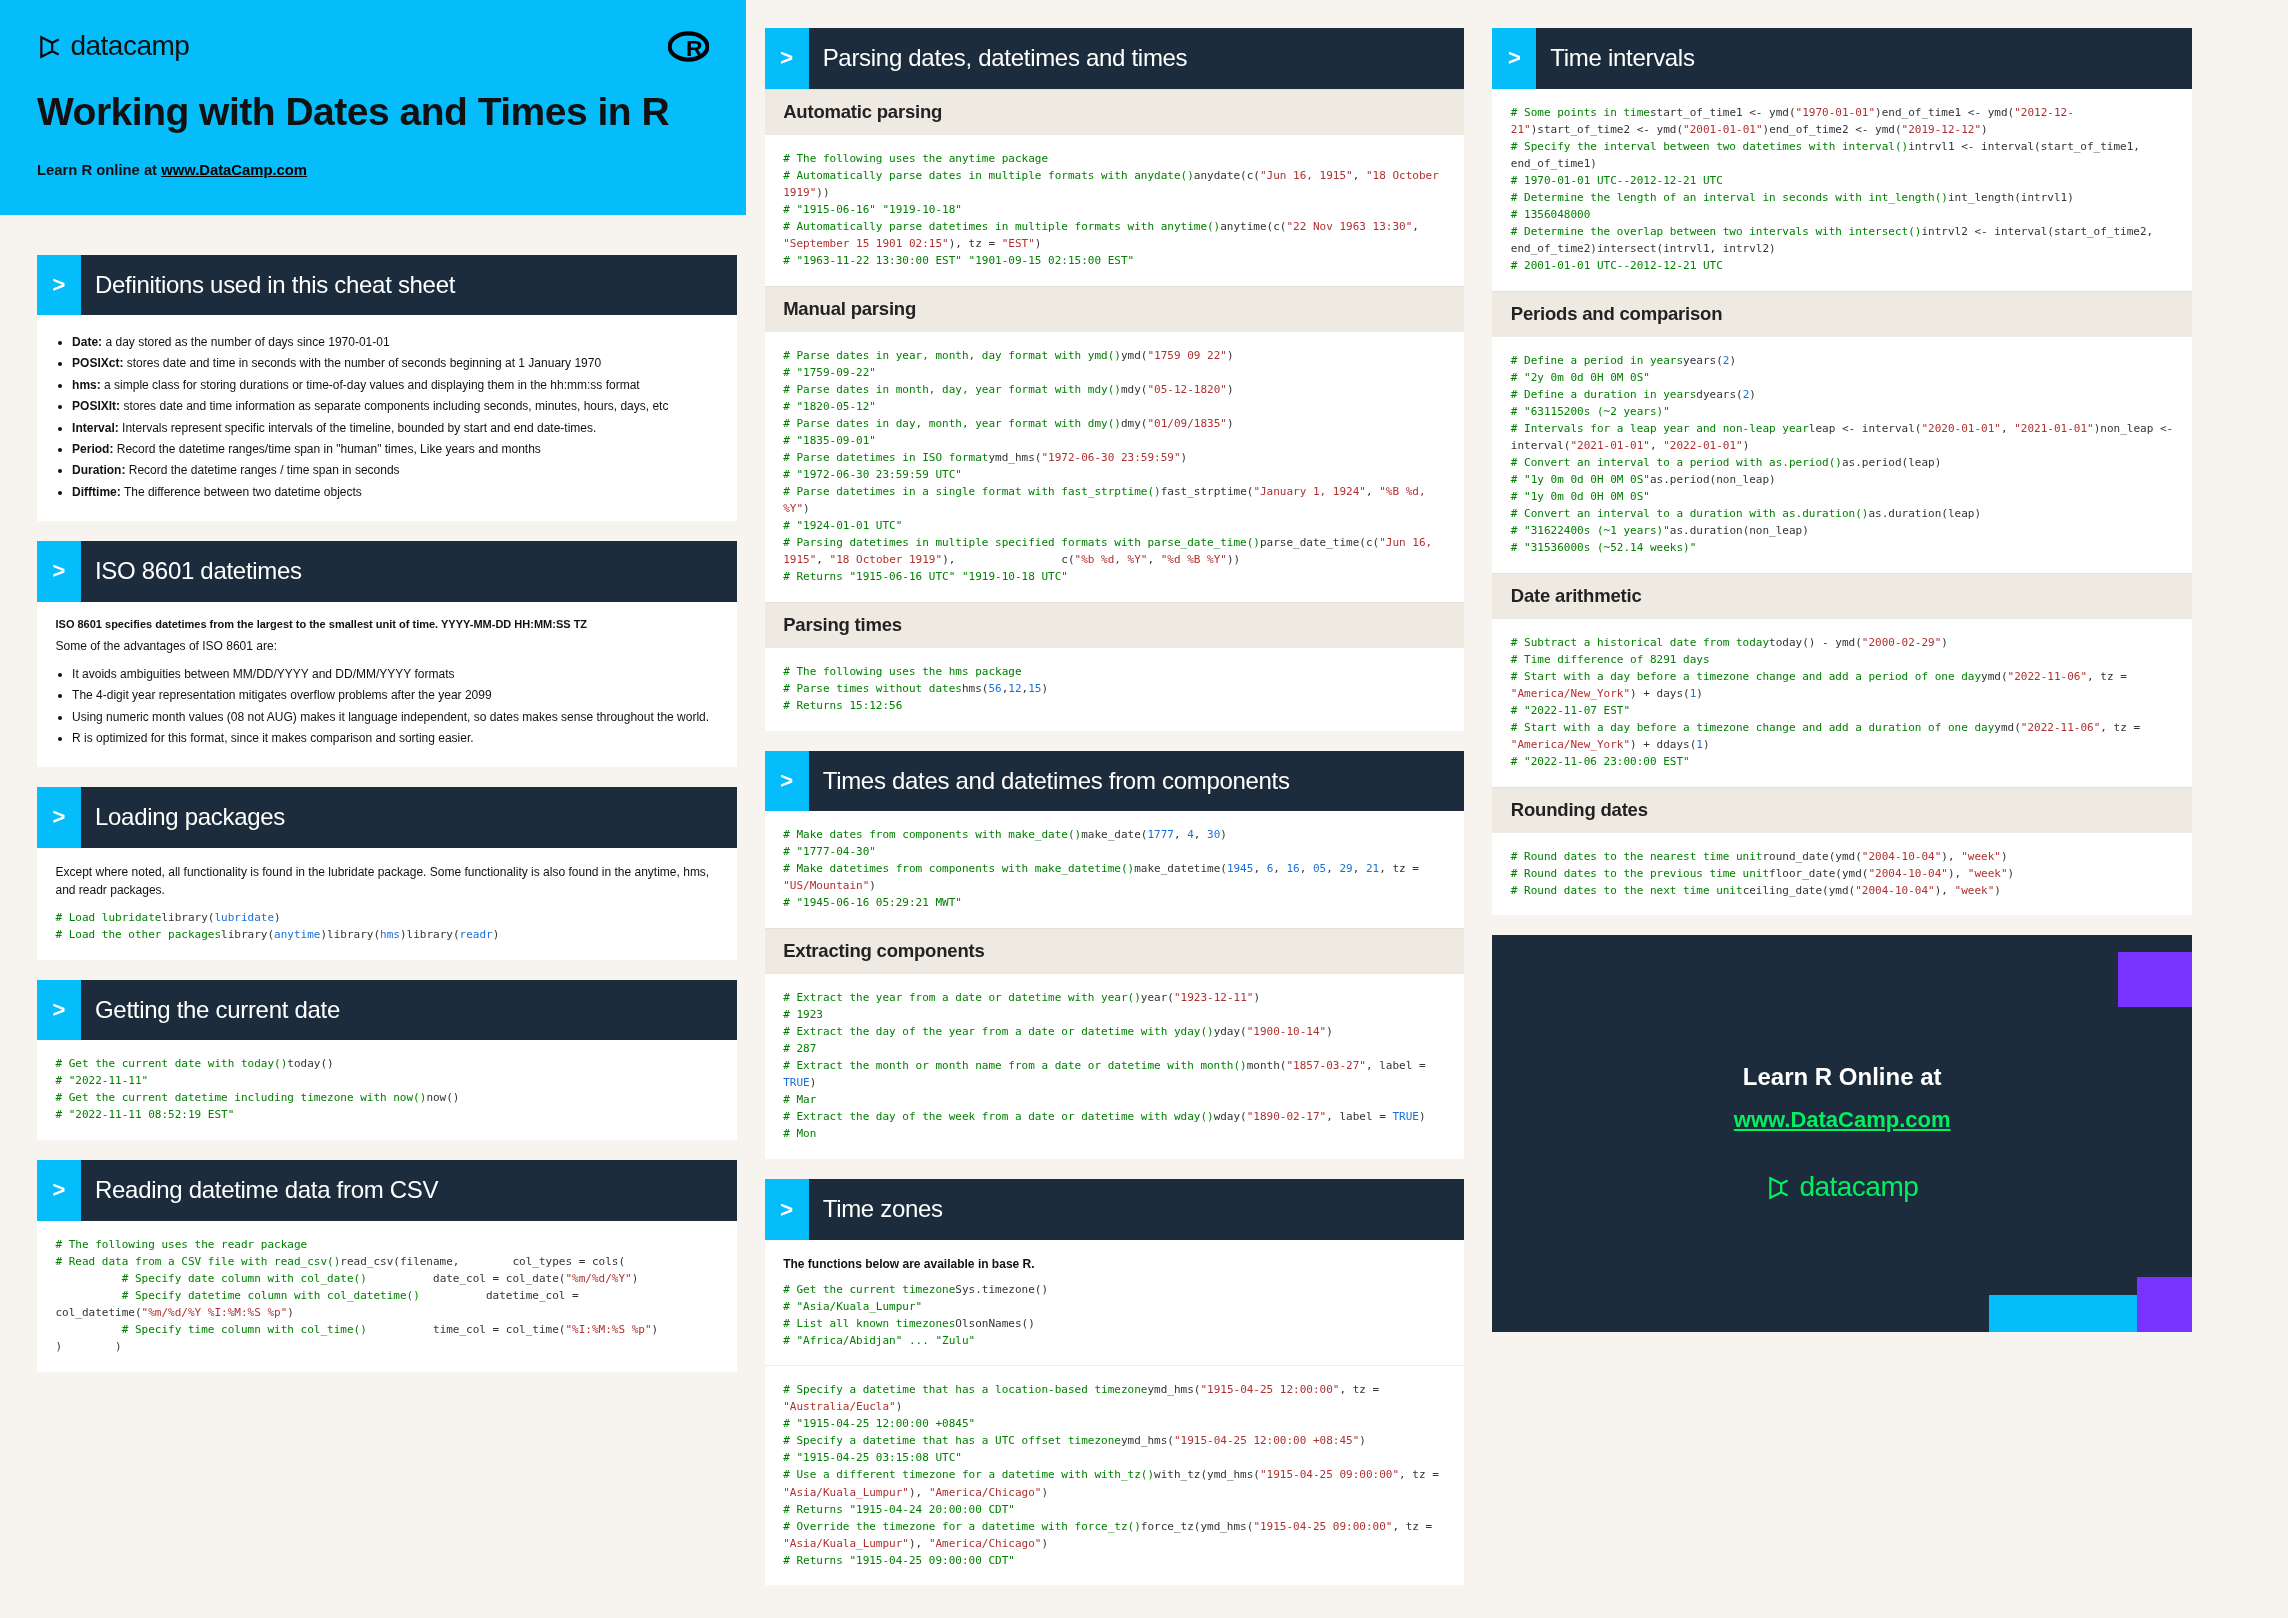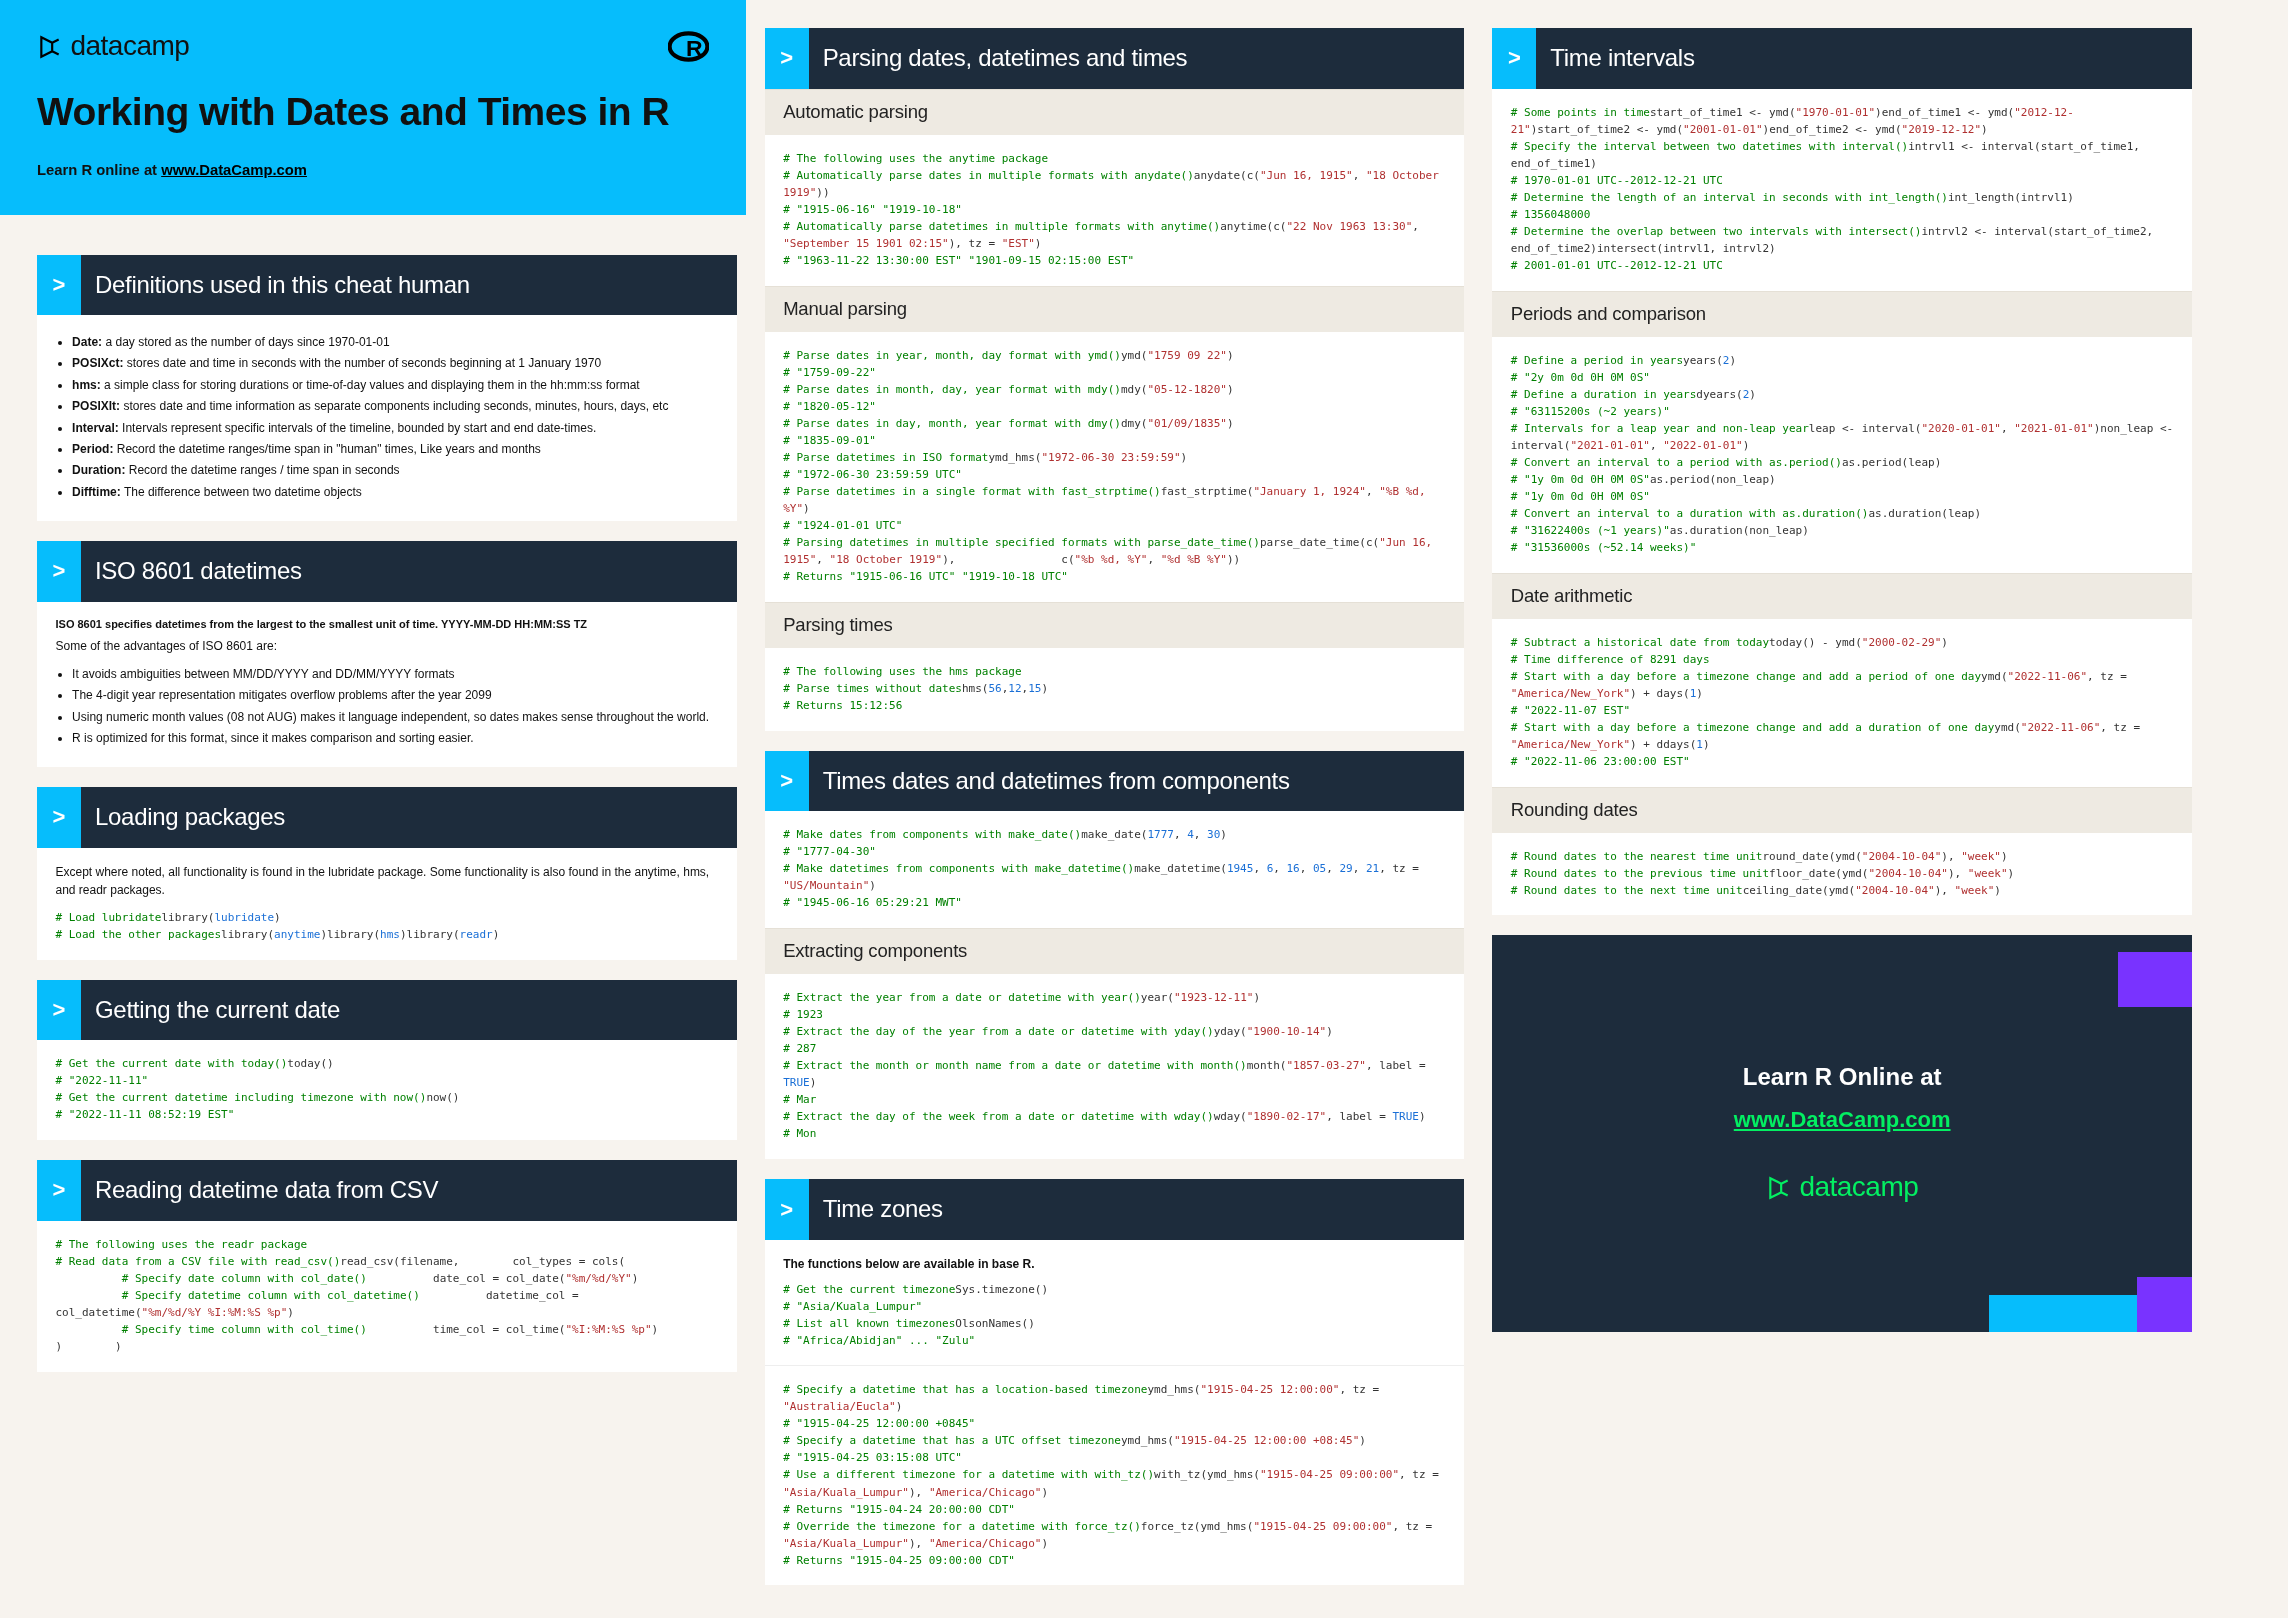--- a/index.html
+++ b/index.html
@@ -70,21 +70,21 @@
   .box {
     background: #fff;
     padding: 14.8px 18.5px 16.6px;
     font-size: 12px;
     line-height: 1.55;
   }
   .subhead {
     background: #eeeae2;
     padding: 9.2px 18.5px;
     font-size: 18.5px;
-    font-weight: 400;
+    font-weight: 700;
     letter-spacing: -0.2px;
     color: #222;
     border-top: 0.9px solid #e5e0d6;
   }
   .bullets { margin: 0; padding-left: 16.6px; }
   .bullets li { margin: 2.8px 0; }
   .bullets strong { font-weight: 700; }
   
   pre {
     font-family: "Menlo","Consolas",monospace;
@@ -147,21 +147,21 @@
       <h1>Working with Dates and Times in R</h1>
       <div class="hero-sub">
         <span>Learn R online at </span>
         <a href="#">www.DataCamp.com</a>
       </div>
     </div>
 
     <div class="group">
       <div class="bar">
           <div class="chev">&gt;</div>
-          <div class="title">Definitions used in this cheat human</div>
+          <div class="title">Definitions used in this cheat sheet</div>
         </div>
       <div class="box">
         <ul class="bullets" id="defs-list">
             <li><strong>Date:</strong> a day stored as the number of days since 1970-01-01</li>
             <li><strong>POSIXct:</strong> stores date and time in seconds with the number of seconds beginning at 1 January 1970</li>
             <li><strong>hms:</strong> a simple class for storing durations or time-of-day values and displaying them in the hh:mm:ss format</li>
             <li><strong>POSIXlt:</strong> stores date and time information as separate components including seconds, minutes, hours, days, etc</li>
             <li><strong>Interval:</strong> Intervals represent specific intervals of the timeline, bounded by start and end date-times.</li>
             <li><strong>Period:</strong> Record the datetime ranges/time span in "human" times, Like years and months</li>
             <li><strong>Duration:</strong> Record the datetime ranges / time span in seconds</li>

